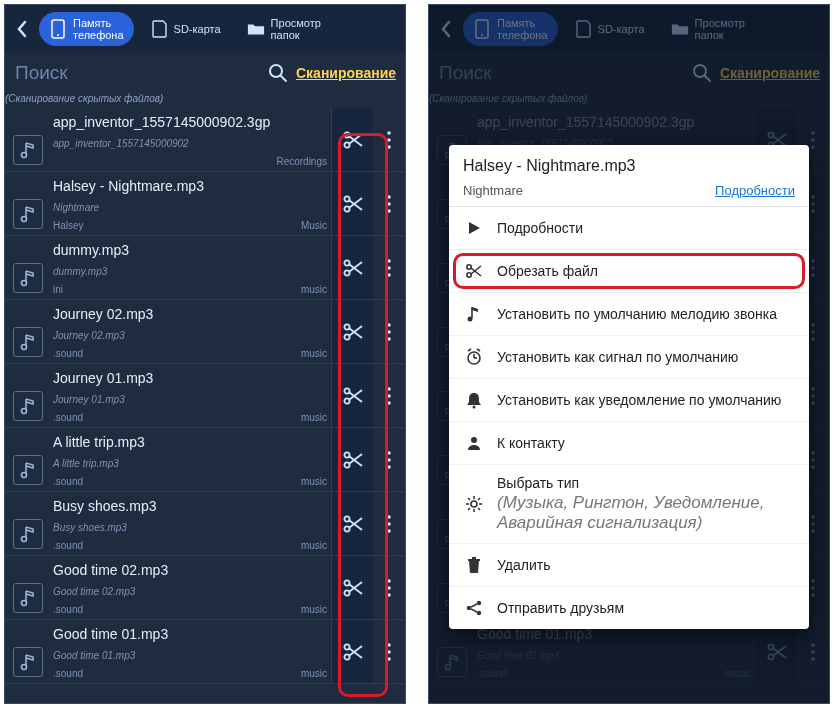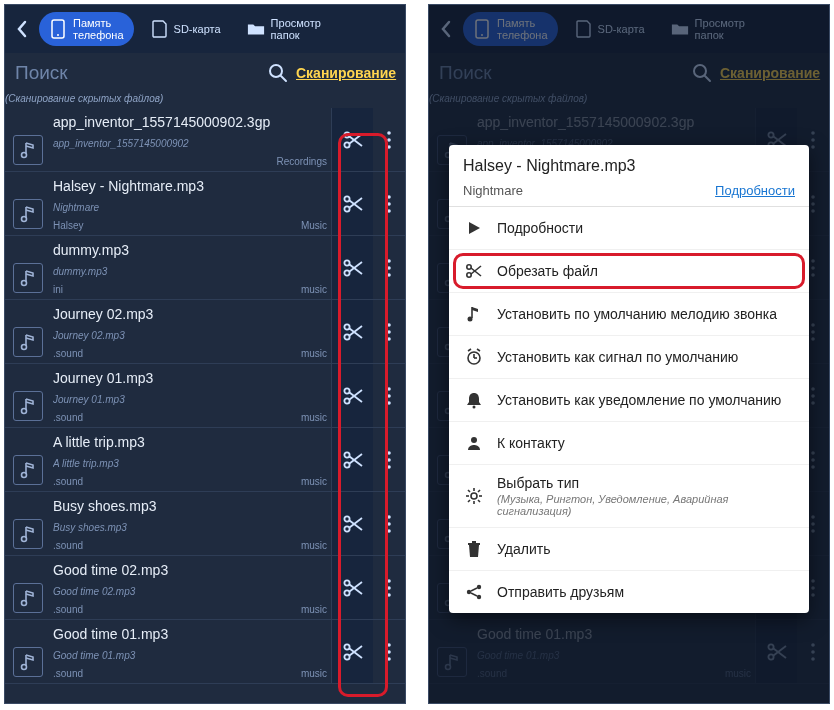--- a/index.html
+++ b/index.html
@@ -39,21 +39,21 @@
 .shead{padding:12px 14px 8px 14px;border-bottom:1px solid #e0e0e0}
 .st{color:#222;font-size:16px}
 .srow2{display:flex;justify-content:space-between;align-items:center;margin-top:8px}
 .sa{color:#555;font-size:13px}
 .det{color:#1976d2;font-size:13px;text-decoration:underline}
 .mrow{display:flex;align-items:center;gap:12px;padding:10px 14px;border-bottom:1px solid #f0f0f0;color:#222;font-size:14px;min-height:42px}
 .mrow.last{border-bottom:none}
 .mrow.hl{position:relative}
 .hlring{position:absolute;left:4px;right:4px;top:3px;bottom:3px;border:3px solid #d81b2b;border-radius:10px;pointer-events:none}
 .micon{width:22px;height:22px;display:flex;align-items:center;justify-content:center;color:#333;flex-shrink:0}
-.msub{color:#777;font-size:11px;font-style:italic;margin-top:2px}
+.msub{color:#777;font-size:17px;font-style:italic;margin-top:2px}
 
 .faded{opacity:0.5}
 
 svg{display:block}
 </style>
 </head>
 <body>
 
 <div class="wrap">
 

